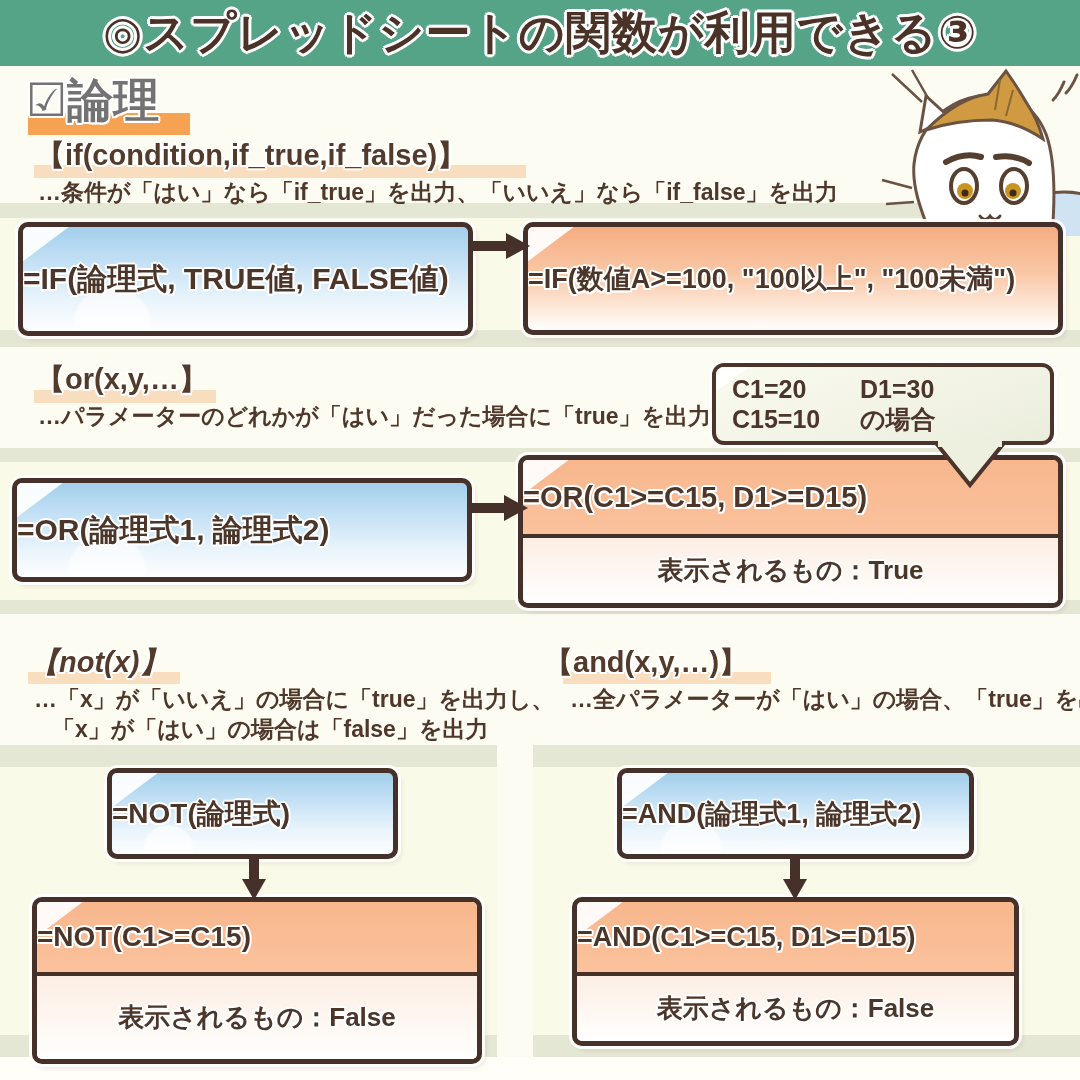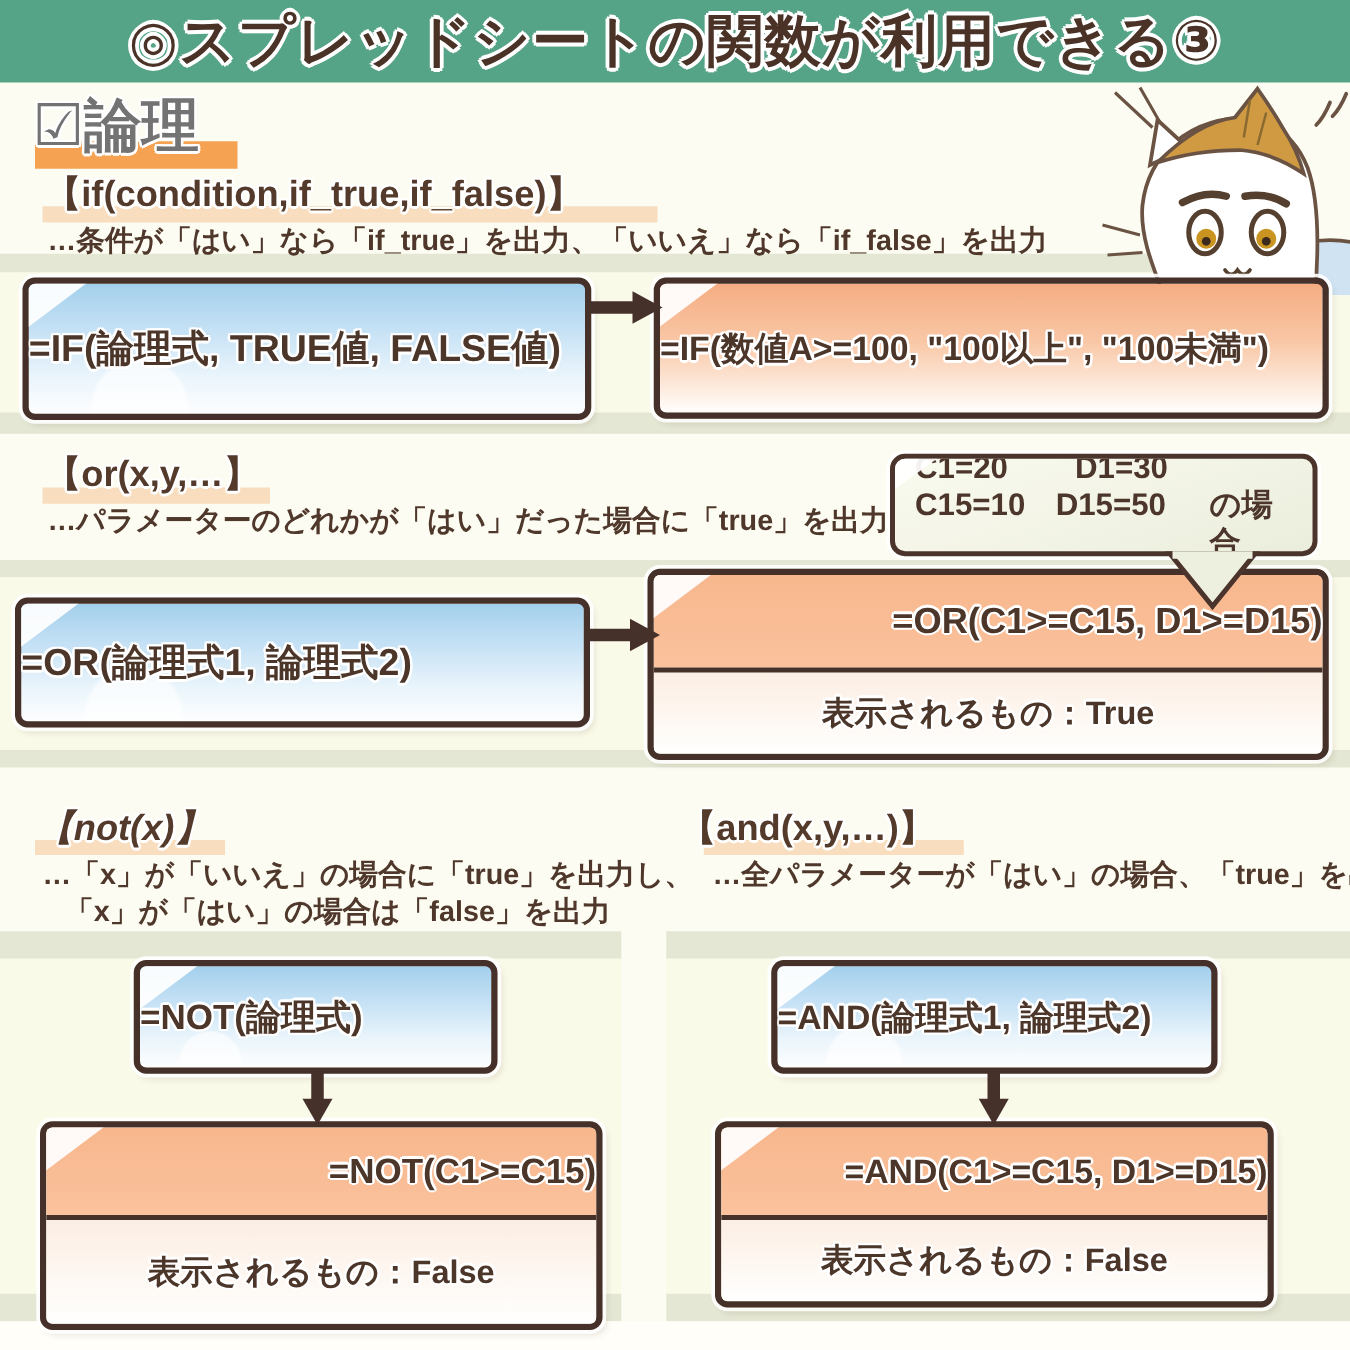--- a/index.html
+++ b/index.html
@@ -27,21 +27,21 @@
   .gbox{border:5px solid #46302a;border-radius:10px;overflow:hidden;display:flex;align-items:center;justify-content:flex-start;
         box-shadow:0 0 0 3px rgba(255,255,255,.9),3px 4px 5px rgba(70,50,30,.12);z-index:3;box-sizing:border-box;}
   .blue{background:radial-gradient(circle at 20% 95%, rgba(255,255,255,.65) 0 10%, rgba(255,255,255,0) 11%),
         linear-gradient(180deg,#a3cfec 0%,#c5e1f5 35%,#e9f4fb 70%,#fdfeff 100%);}
   .orangeg{background:linear-gradient(180deg,#f5ad82 0%,#f9c7a6 45%,#fdeadc 80%,#fffefd 100%);}
   .fold{position:absolute;top:-1px;left:-1px;width:48px;height:36px;background:rgba(255,255,255,.93);
         clip-path:polygon(0 0,100% 0,0 100%);z-index:1;}
   .ftext{font-weight:bold;color:#4c362a;white-space:nowrap;z-index:2;}
   .split{flex-direction:column;align-items:stretch;justify-content:flex-start;}
   .cellTop{position:relative;background:linear-gradient(180deg,#f8b78d,#fac29d);border-bottom:4px solid #46302a;
-        display:flex;align-items:center;justify-content:flex-end;}
+        display:flex;align-items:center;justify-content:flex-start;}
   .cellBot{background:linear-gradient(180deg,#fceee3,#fffffe);display:flex;align-items:center;justify-content:center;flex:1;}
 
   
   .callout{left:712px;top:363px;width:342px;height:82px;background:linear-gradient(160deg,#fafbf0,#ebeddc);
         border:4px solid #4b342b;border-radius:12px;box-shadow:0 0 0 3px rgba(255,255,255,.9);
         display:flex;flex-direction:column;justify-content:center;padding:20px 16px;box-sizing:border-box;z-index:4;overflow:hidden;}
   .callout-row{display:flex;font-size:25px;font-weight:bold;color:#4c352a;line-height:30px;}
   .c1{width:128px;} .c2{width:140px;}
   .tail{z-index:5;}
 
@@ -116,21 +116,20 @@
   <div class="abs desc" style="left:38px;top:401px;">…パラメーターのどれかが「はい」だった場合に「true」を出力。</div>
 
   <div class="abs callout">
     <div class="fold" style="width:36px;height:26px;"></div>
     <div class="callout-row">
       <span class="c1">C1=20</span>
       <span class="c2">D1=30</span>
     </div>
     <div class="callout-row">
       <span class="c1">C15=10</span>
-      <span class="c2">D15=50</span>
       <span>の場合</span>
     </div>
   </div>
   <svg class="abs tail" style="left:930px;top:441px;" width="80" height="48" viewBox="0 0 80 48">
     <path d="M6 2 L40 44 L74 2 Z" fill="#eef0df" stroke="#4b342b" stroke-width="4"></path>
     <rect x="8" y="-2" width="64" height="8" fill="#eef0df"></rect>
   </svg>
 
   <div class="abs gbox blue" style="left:12px;top:478px;width:460px;height:104px;">
     <div class="fold"></div>

